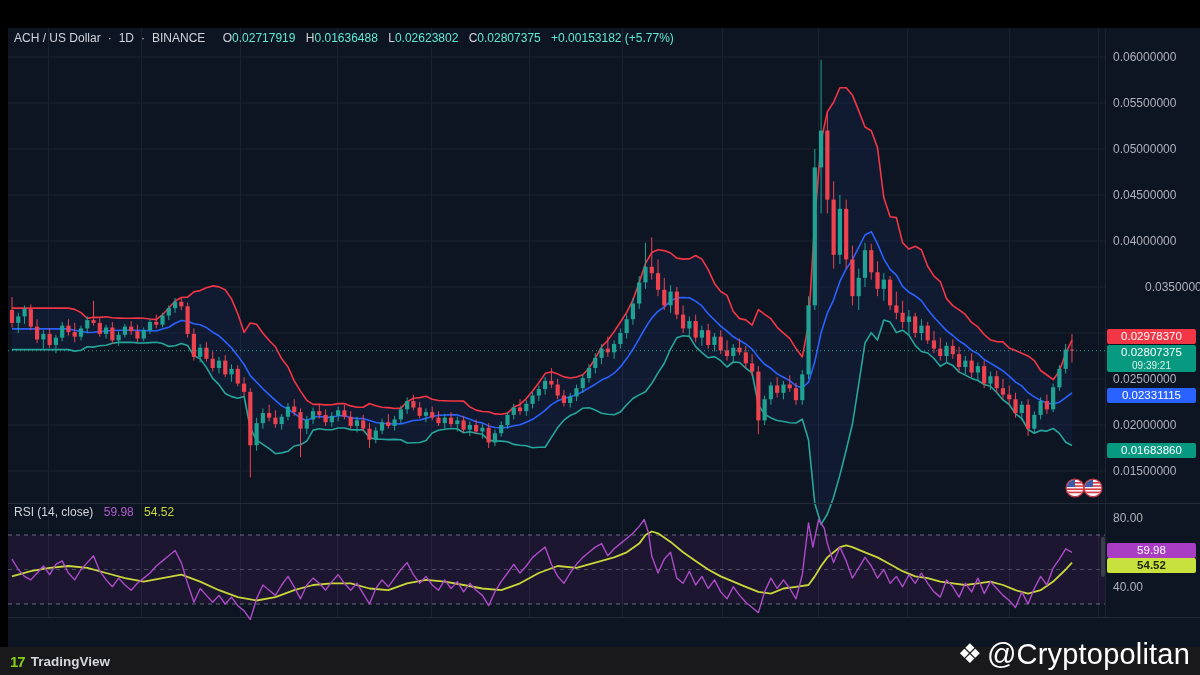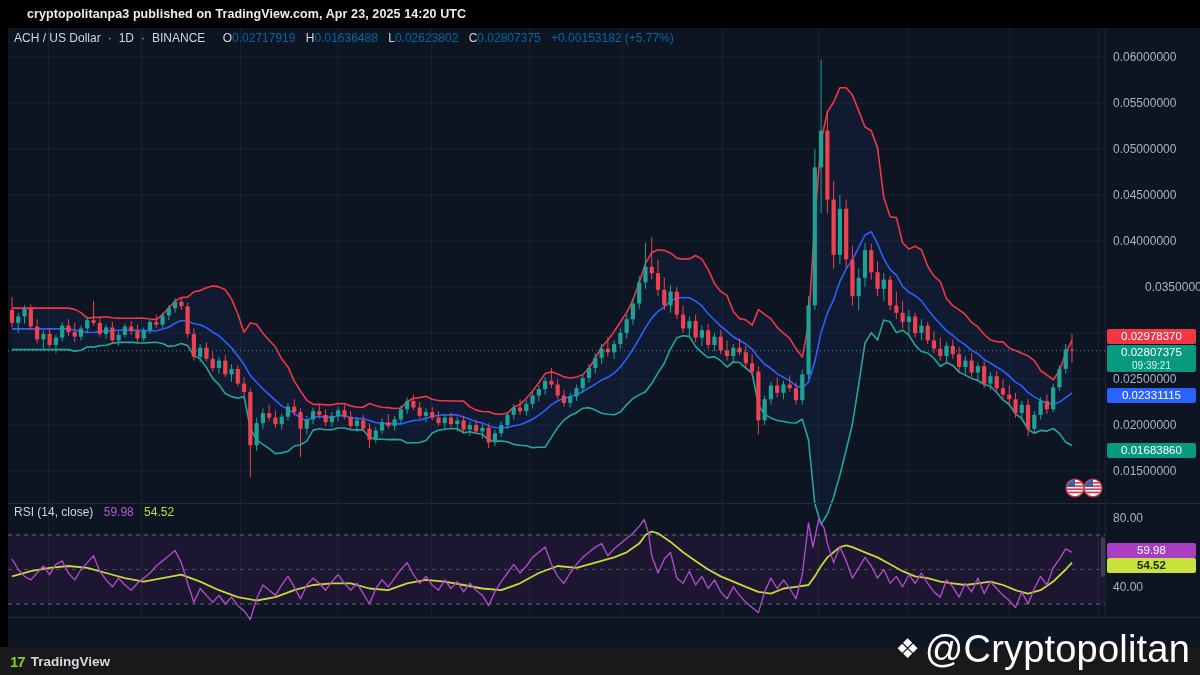--- a/index.html
+++ b/index.html
@@ -3,31 +3,31 @@
 <meta charset="utf-8">
 <style>
   html,body{margin:0;padding:0;background:#000;}
   #stage{position:relative;width:1200px;height:675px;background:#000;overflow:hidden;
          font-family:"Liberation Sans","DejaVu Sans",sans-serif;-webkit-font-smoothing:antialiased;}
   #chart-svg{position:absolute;left:0;top:0;}
   .abs{position:absolute;}
   #publish-line{left:27px;top:7px;font-size:12.5px;font-weight:700;color:#eceded;letter-spacing:.1px;}
   .legend{left:14px;font-size:12px;color:#d1d4dc;white-space:nowrap;}
   .lg-gap{display:inline-block;width:7px;}
-  .teal{color:#0369a1;} .blue{color:#3d7bff;} .red{color:#f23645;} .grn{color:#26a69a;}
+  .teal{color:#5eead4;} .blue{color:#3d7bff;} .red{color:#f23645;} .grn{color:#26a69a;}
   .purp{color:#b35bd0;} .yel{color:#c9d73a;}
   .badge{position:absolute;left:1107px;width:89px;height:15px;border-radius:2px;color:#fff;
          font-size:11.5px;line-height:15px;text-align:center;font-weight:400;}
   .tick-label{position:absolute;left:1113px;color:#aeb1bb;font-size:12px;transform:translateY(-50%);}
   #footer-bar{left:0;top:647px;width:1200px;height:28px;background:#19191b;}
   #tv-brand{left:10px;top:653px;color:#d6d8dd;font-size:13.5px;font-weight:700;display:flex;align-items:center;gap:6px;}
   #tv-glyph{font-weight:800;font-size:15px;letter-spacing:-1px;color:#84cc16;}
   #watermark{right:10px;bottom:4px;display:flex;align-items:center;color:#fff;}
   #watermark .wm-icon{font-size:27px;margin-right:5px;line-height:1;}
-  #watermark .wm-text{font-size:38px;font-weight:500;letter-spacing:.2px;}
+  #watermark .wm-text{font-size:29px;font-weight:500;letter-spacing:.2px;}
   #flag-icons{left:1062px;top:476px;}
 </style>
 </head>
 <body>
 
 <div id="stage">
 
   <svg id="chart-svg" width="1200" height="675">
       <rect x="8" y="28" width="1192" height="619" fill="#0e1522"></rect>
       <line x1="8" y1="57" x2="1105" y2="57" stroke="#1a2231" stroke-width="1"></line>
@@ -404,21 +404,20 @@
       <line x1="8" y1="617.5" x2="1200" y2="617.5" stroke="#242a38"></line>
       <line x1="1105.5" y1="28" x2="1105.5" y2="617" stroke="#242a38" opacity="0.7"></line>
       <line x1="8" y1="535" x2="1105" y2="535" stroke="#9598a8" stroke-width="1" stroke-dasharray="4,4" opacity="0.65"></line>
       <line x1="8" y1="569.5" x2="1105" y2="569.5" stroke="#565b69" stroke-width="1" stroke-dasharray="4,4" opacity="0.8"></line>
       <line x1="8" y1="604" x2="1105" y2="604" stroke="#9598a8" stroke-width="1" stroke-dasharray="4,4" opacity="0.65"></line>
       <polyline points="12.0,576.4 30.8,571.2 49.6,567.8 68.4,566.0 87.3,567.8 106.1,573.0 124.9,578.1 143.7,581.6 162.5,578.1 181.3,574.7 200.2,581.6 219.0,590.2 237.8,597.1 256.6,600.5 275.4,597.1 294.2,590.2 313.1,585.0 331.9,583.3 350.7,583.3 369.5,588.5 388.3,590.2 407.1,583.3 426.0,579.9 444.8,581.6 463.6,585.0 482.4,588.5 501.2,590.2 520.0,583.3 538.8,573.0 557.7,566.0 576.5,567.8 595.3,562.6 614.1,557.4 626.7,552.3 639.2,543.6 645.5,535.0 651.7,531.5 658.0,533.3 670.6,541.9 683.1,552.3 695.6,560.9 708.2,569.5 720.7,576.4 733.3,581.6 745.8,586.8 758.4,591.9 770.9,593.6 783.5,588.5 796.0,586.8 808.5,585.0 814.8,576.4 821.1,566.0 827.4,557.4 833.6,552.3 839.9,547.1 846.2,545.4 852.4,547.1 865.0,552.3 877.5,557.4 890.1,564.3 902.6,571.2 915.2,576.4 927.7,578.1 940.3,581.6 952.8,583.3 965.3,585.0 977.9,583.3 990.4,581.6 1003.0,585.0 1015.5,590.2 1028.1,593.6 1040.6,590.2 1053.2,581.6 1065.7,569.5 1072.0,562.6" fill="none" stroke="#c9d73a" stroke-width="1.8" stroke-linejoin="round"></polyline>
       <polyline points="12.0,559.1 18.3,569.5 24.5,576.4 30.8,579.9 37.1,573.0 43.4,566.0 49.6,574.7 55.9,564.3 62.2,560.9 68.4,573.0 74.7,579.9 81.0,569.5 87.3,562.6 93.5,555.7 99.8,571.2 106.1,579.9 112.4,586.8 118.6,578.1 124.9,585.0 131.2,590.2 137.4,583.3 143.7,578.1 150.0,573.0 156.3,566.0 162.5,560.9 168.8,555.7 175.1,550.5 181.3,562.6 187.6,583.3 193.9,602.3 200.2,588.5 206.4,595.4 212.7,602.3 219.0,595.4 225.2,604.0 231.5,597.1 237.8,605.7 244.1,610.9 250.3,619.5 256.6,598.8 262.9,585.0 269.2,590.2 275.4,595.4 281.7,585.0 288.0,576.4 294.2,586.8 300.5,598.8 306.8,585.0 313.1,578.1 319.3,583.3 325.6,590.2 331.9,581.6 338.1,574.7 344.4,583.3 350.7,590.2 357.0,583.3 363.2,593.6 369.5,604.0 375.8,588.5 382.0,579.9 388.3,586.8 394.6,578.1 400.9,569.5 407.1,562.6 413.4,574.7 419.7,583.3 426.0,576.4 432.2,585.0 438.5,590.2 444.8,579.9 451.0,588.5 457.3,581.6 463.6,591.9 469.9,583.3 476.1,590.2 482.4,595.4 488.7,605.7 494.9,591.9 501.2,581.6 507.5,573.0 513.8,564.3 520.0,573.0 526.3,566.0 532.6,557.4 538.8,552.3 545.1,547.1 551.4,564.3 557.7,576.4 563.9,583.3 570.2,573.0 576.5,564.3 582.8,557.4 589.0,552.3 595.3,547.1 601.6,543.6 607.8,555.7 614.1,548.8 620.4,543.6 626.7,538.5 632.9,533.3 639.2,526.4 644.2,519.5 648.6,533.3 651.7,555.7 658.0,573.0 664.3,559.1 670.6,552.3 676.8,578.1 683.1,583.3 689.4,571.2 695.6,585.0 701.9,576.4 708.2,588.5 714.5,579.9 720.7,591.9 727.0,598.8 733.3,586.8 739.6,595.4 745.8,602.3 752.1,607.5 758.4,612.6 764.6,591.9 770.9,578.1 777.2,588.5 783.5,579.9 789.7,588.5 796.0,598.8 802.3,574.7 808.5,522.9 812.9,547.1 818.6,519.5 824.2,528.1 827.4,543.6 833.6,562.6 839.9,547.1 846.2,560.9 852.4,578.1 858.7,567.8 865.0,557.4 871.3,566.0 877.5,578.1 883.8,569.5 890.1,583.3 896.4,576.4 902.6,586.8 908.9,574.7 915.2,583.3 921.4,573.0 927.7,583.3 934.0,591.9 940.3,597.1 946.5,579.9 952.8,586.8 959.1,597.1 965.3,583.3 971.6,591.9 977.9,578.1 984.2,593.6 990.4,581.6 996.7,588.5 1003.0,595.4 1009.2,600.5 1015.5,607.5 1021.8,591.9 1028.1,604.0 1034.3,588.5 1040.6,576.4 1046.9,585.0 1053.2,567.8 1059.4,559.1 1065.7,548.8 1072.0,552.3" fill="none" stroke="#ad4bc8" stroke-width="1.4" stroke-linejoin="round"></polyline>
       <rect x="1101" y="537" width="4" height="40" rx="2" fill="#3a3f4c"></rect>
     </svg>
 
-  <div id="publish-line" class="abs">cryptopolitanpa3 published on TradingView.com, Apr 23, 2025 14:20 UTC</div>
 
   <div class="legend abs" style="top:31px;">
     <span>ACH / US Dollar</span><span class="lg-gap"></span><span>·</span><span class="lg-gap"></span><span>1D</span><span class="lg-gap"></span><span>·</span><span class="lg-gap"></span><span>BINANCE</span><span class="lg-gap"></span><span class="lg-gap"></span>
     <span>O</span><span class="teal">0.02717919</span><span class="lg-gap"></span>
     <span>H</span><span class="teal">0.01636488</span><span class="lg-gap"></span>
     <span>L</span><span class="teal">0.02623802</span><span class="lg-gap"></span>
     <span>C</span><span class="teal">0.02807375</span><span class="lg-gap"></span>
     <span class="teal">+0.00153182 (+5.77%)</span>
   </div>
 

